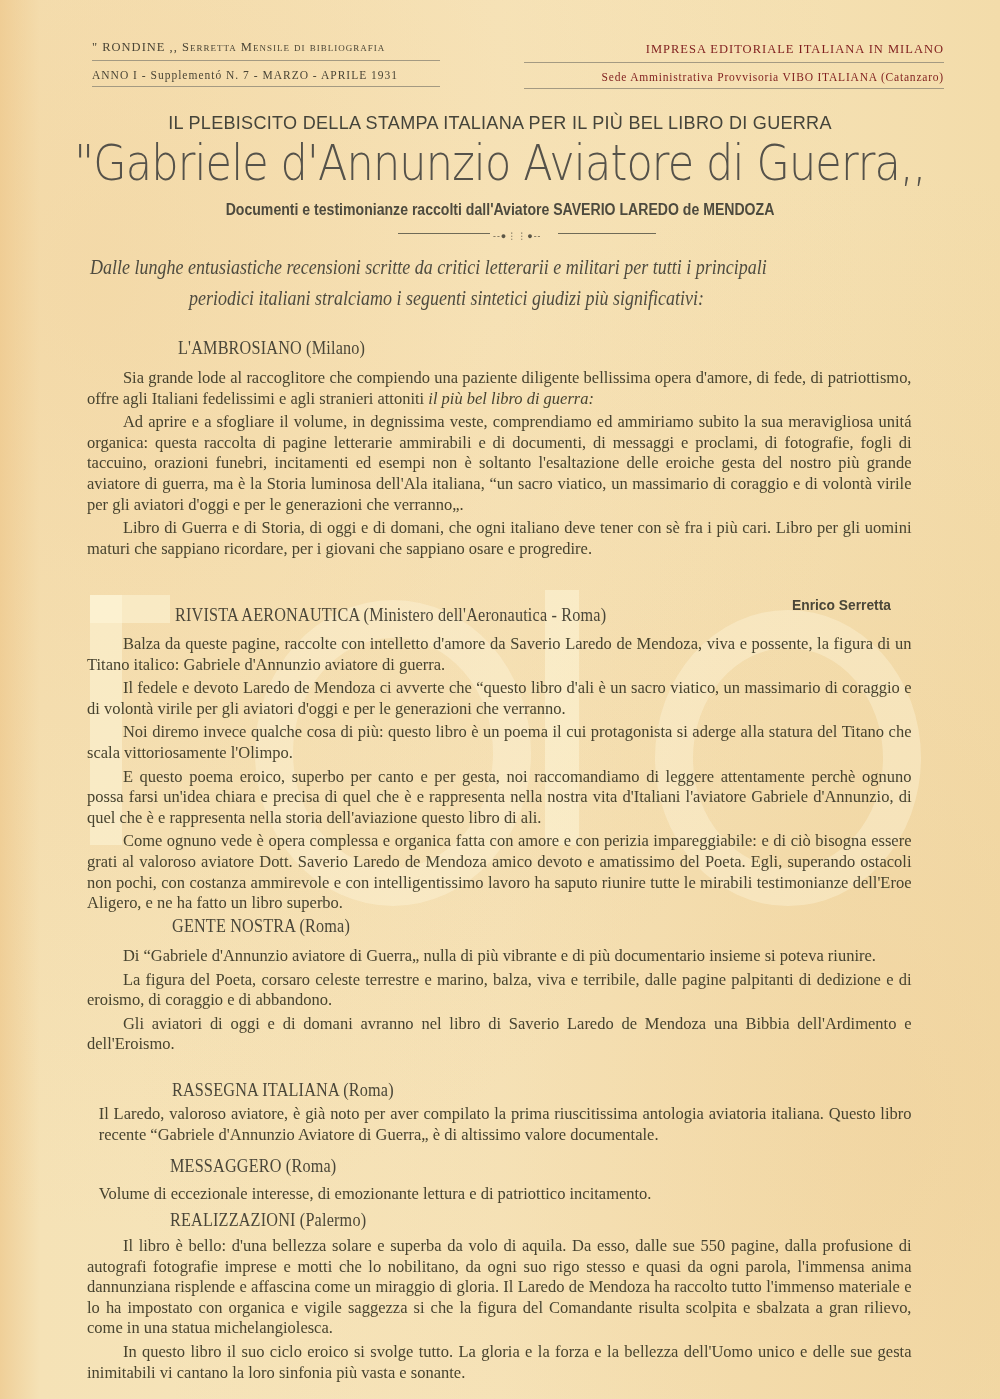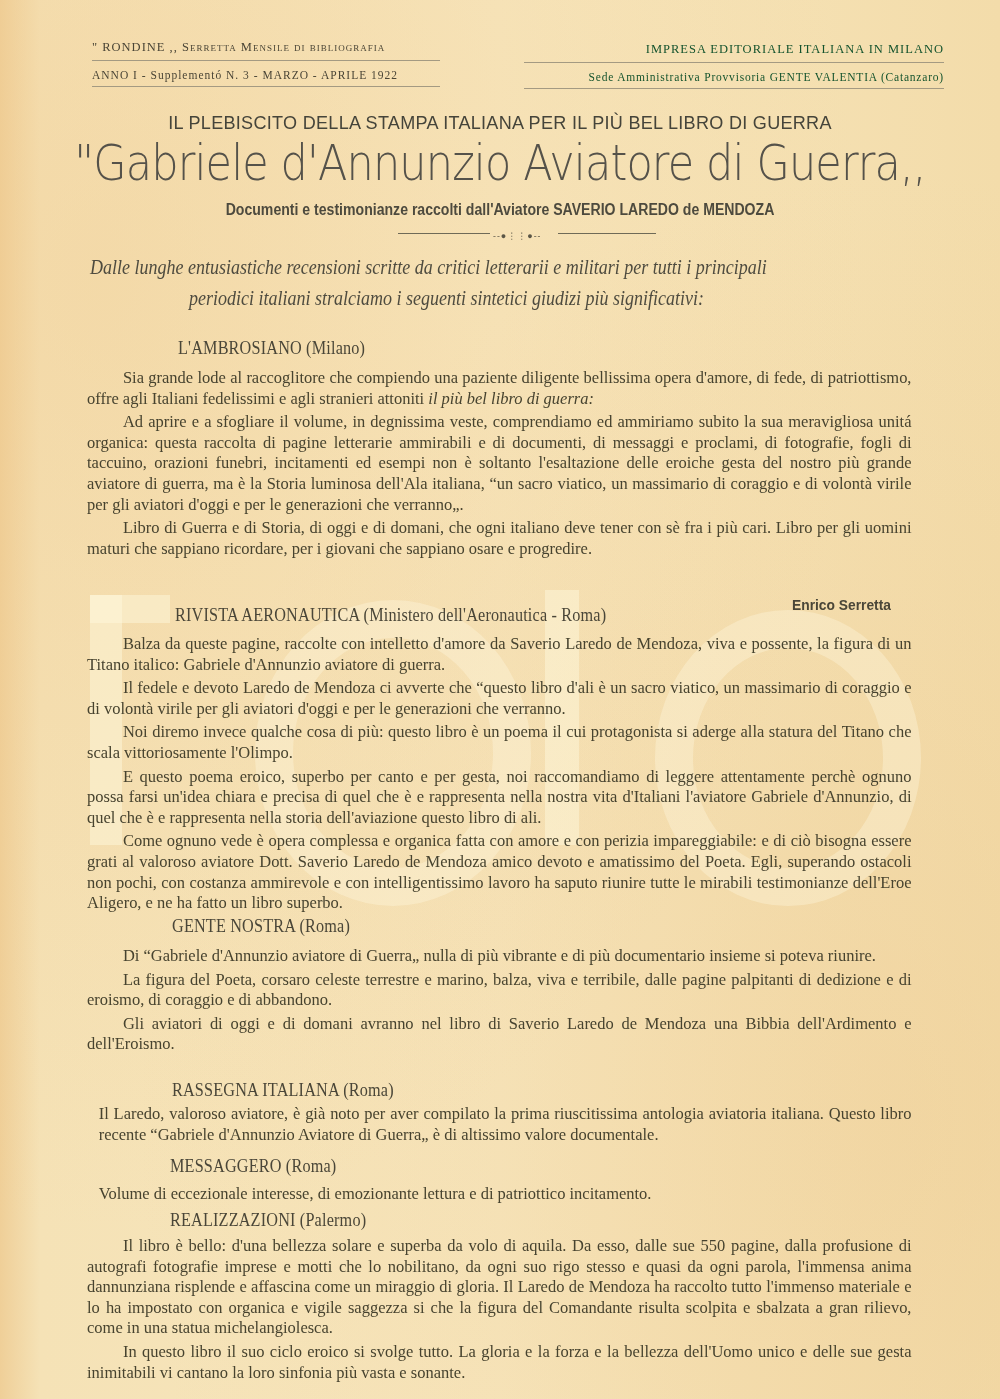--- a/index.html
+++ b/index.html
@@ -11,21 +11,21 @@
       radial-gradient(ellipse at 90% 80%, rgba(235,195,135,0.30), transparent 60%),
       linear-gradient(90deg, #efcf98 0px, #f5e2b6 40px, #f7e6bd 500px, #f3dcaa 1000px);
     color:#3f3a2c;
     font-family: "Liberation Serif", serif;
   }
   .watermark { position:absolute; left:75px; top:585px; width:880px; height:260px; pointer-events:none; }
   .wm-bar { position:absolute; background: rgba(255,250,225,0.45); }
   .wm-ring { position:absolute; border:38px solid rgba(255,250,225,0.35); border-radius:50%; }
 
   .hdr-left { position:absolute; left:92px; top:38px; width:348px; font-size:12.5px; letter-spacing:1px; color:#4a4536; }
-  .hdr-right { position:absolute; left:524px; top:40px; width:420px; font-size:12.5px; letter-spacing:1px; color:#14532d; text-align:right; }
+  .hdr-right { position:absolute; left:524px; top:40px; width:420px; font-size:12.5px; letter-spacing:1px; color:#7f1d1d; text-align:right; }
   .hdr-line { padding:2px 0 5px 0; border-bottom:1px solid #a49a82; white-space:nowrap; }
   .hdr-line + .hdr-line { margin-top:6px; }
   .hdr-line .sc { font-variant: small-caps; }
   .hdr-right .hdr-line.sub { font-size:11.5px; letter-spacing:0.8px; }
 
   .plebiscito { position:absolute; left:0; width:1000px; top:112px; text-align:center;
     font-family:"Liberation Sans", sans-serif; font-size:19px; color:#45443a; letter-spacing:0.3px; transform:scaleX(0.95); }
   .big-title { position:absolute; left:0; width:1000px; top:134px; text-align:center;
     font-family:"DejaVu Sans", sans-serif; font-weight:200; font-size:50px; color:#55524a; letter-spacing:-1px;
     transform:scaleX(0.86); transform-origin:center; }
@@ -59,26 +59,26 @@
   <div class="wm-ring" style="left:180px; top:15px; width:200px; height:230px;"></div>
   <div class="wm-bar" style="left:470px; top:5px; width:34px; height:255px;"></div>
   <div class="wm-ring" style="left:580px; top:25px; width:190px; height:220px;"></div>
 </div>
 
 <div class="hdr-left">
   <div class="hdr-line">
     <span>" RONDINE ,,</span>
     <span class="sc">Serretta Mensile di bibliografia</span>
   </div>
-  <div class="hdr-line" style="font-size:11.5px;">ANNO I - Supplementó N. 3 - MARZO - APRILE 1922</div>
+  <div class="hdr-line" style="font-size:11.5px;">ANNO I - Supplementó N. 7 - MARZO - APRILE 1931</div>
 </div>
 
 <div class="hdr-right">
   <div class="hdr-line">IMPRESA EDITORIALE ITALIANA IN MILANO</div>
-  <div class="hdr-line sub">Sede Amministrativa Provvisoria GENTE VALENTIA (Catanzaro)</div>
+  <div class="hdr-line sub">Sede Amministrativa Provvisoria VIBO ITALIANA (Catanzaro)</div>
 </div>
 
 <div class="plebiscito">IL PLEBISCITO DELLA STAMPA ITALIANA PER IL PIÙ BEL LIBRO DI GUERRA</div>
 <div class="big-title">"Gabriele d'Annunzio Aviatore di Guerra,,</div>
 <div class="subtitle">Documenti e testimonianze raccolti dall'Aviatore SAVERIO LAREDO de MENDOZA</div>
 <div class="ornament">
   <div class="rule" style="left:0; width:92px;"></div>
   <span class="dots">⁃⁃●⋮⋮●⁃⁃</span>
   <div class="rule" style="left:160px; width:98px;"></div>
 </div>

